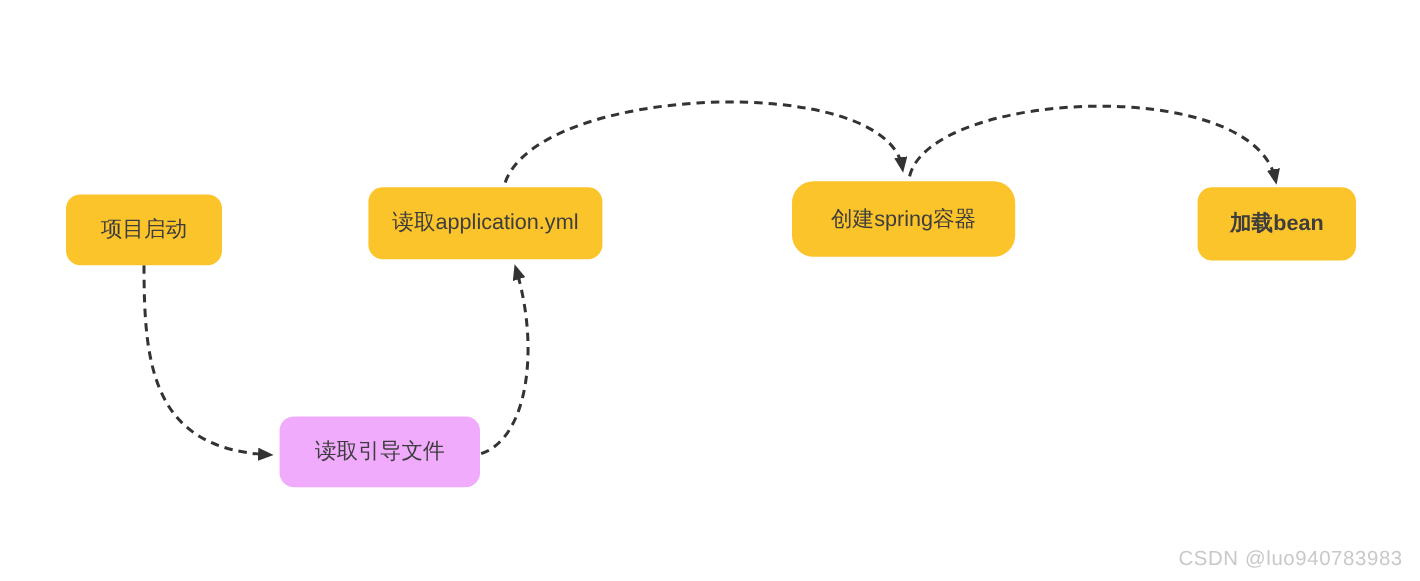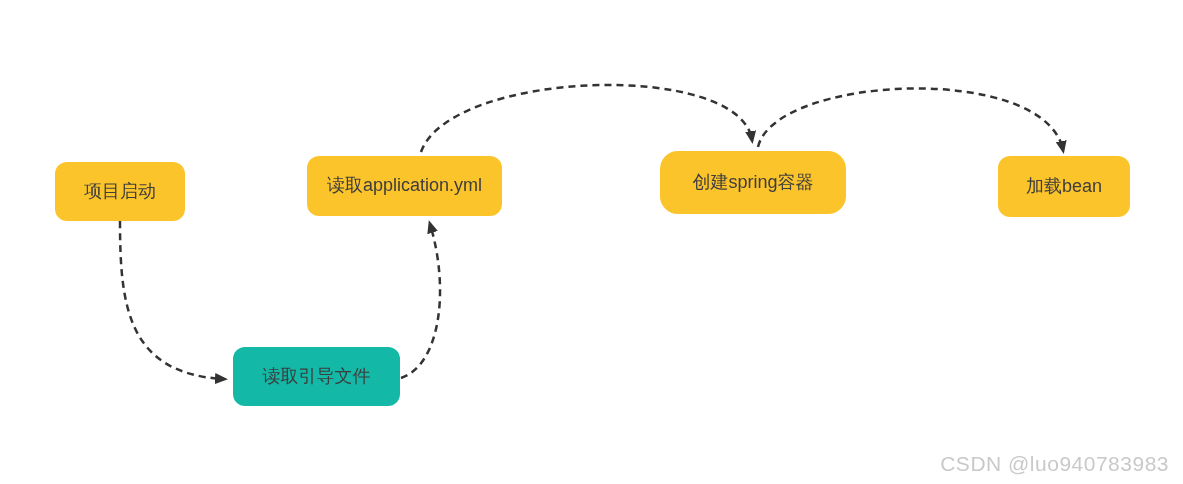--- a/index.html
+++ b/index.html
@@ -37,21 +37,21 @@
     font-size: 18px;
     line-height: 1.2;
     white-space: nowrap;
     cursor: default;
     user-select: none;
   }
   .watermark {
     position: absolute;
     right: 14px;
     bottom: 8px;
-    font-size: 21px;
+    font-size: 17px;
     letter-spacing: 0.5px;
     user-select: none;
   }
 </style>
 </head>
 <body>
 
 <div class="canvas" style="background: rgb(255, 255, 255);">
   <svg id="edge-layer" xmlns="http://www.w3.org/2000/svg">
     <defs>
@@ -63,17 +63,17 @@
         <path class="edge" d="M 120 221 C 120 305 127 374 224 379" stroke="#333333" stroke-width="2.5" stroke-dasharray="7 5" marker-end="url(#arrowhead)"></path>
         <path class="edge" d="M 401 378 C 440 365 450 290 430 224" stroke="#333333" stroke-width="2.5" stroke-dasharray="7 5" marker-end="url(#arrowhead)"></path>
         <path class="edge" d="M 421 152 C 450 70 740 60 752 140" stroke="#333333" stroke-width="2.5" stroke-dasharray="7 5" marker-end="url(#arrowhead)"></path>
         <path class="edge" d="M 758 147 C 775 75 1045 62 1063 150" stroke="#333333" stroke-width="2.5" stroke-dasharray="7 5" marker-end="url(#arrowhead)"></path>
       </g>
   </svg>
   <div id="node-layer">
       <div class="flow-node" style="left: 55px; top: 162px; width: 130px; height: 59px; background: rgb(252, 196, 43); color: rgb(61, 61, 61);">项目启动</div>
       <div class="flow-node" style="left: 307px; top: 156px; width: 195px; height: 60px; background: rgb(252, 196, 43); color: rgb(61, 61, 61);">读取application.yml</div>
       <div class="flow-node" style="left: 660px; top: 151px; width: 186px; height: 63px; background: rgb(252, 196, 43); color: rgb(61, 61, 61); border-radius: 18px;">创建spring容器</div>
-      <div class="flow-node" style="left: 998px; top: 156px; width: 132px; height: 61px; background: rgb(252, 196, 43); color: rgb(61, 61, 61);">加载bean</div>
-      <div class="flow-node" style="left: 233px; top: 347px; width: 167px; height: 59px; background: #14b8a6; color: rgb(61, 61, 61);">读取引导文件</div>
+      <div class="flow-node" style="left: 998px; top: 156px; width: 132px; height: 61px; background: rgb(252, 196, 43); color: rgb(61, 61, 61); font-weight: bold;">加载bean</div>
+      <div class="flow-node" style="left: 233px; top: 347px; width: 167px; height: 59px; background: #f0abfc; color: rgb(61, 61, 61);">读取引导文件</div>
     </div>
   <div class="watermark" style="color: rgb(201, 201, 201);">CSDN @luo940783983</div>
 </div>
 
 </body></html>

